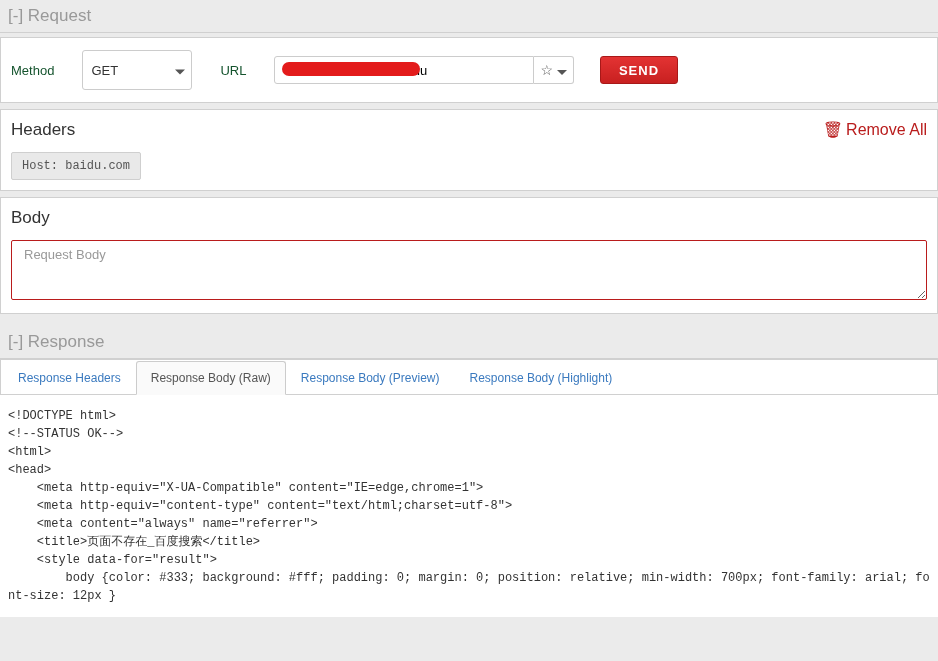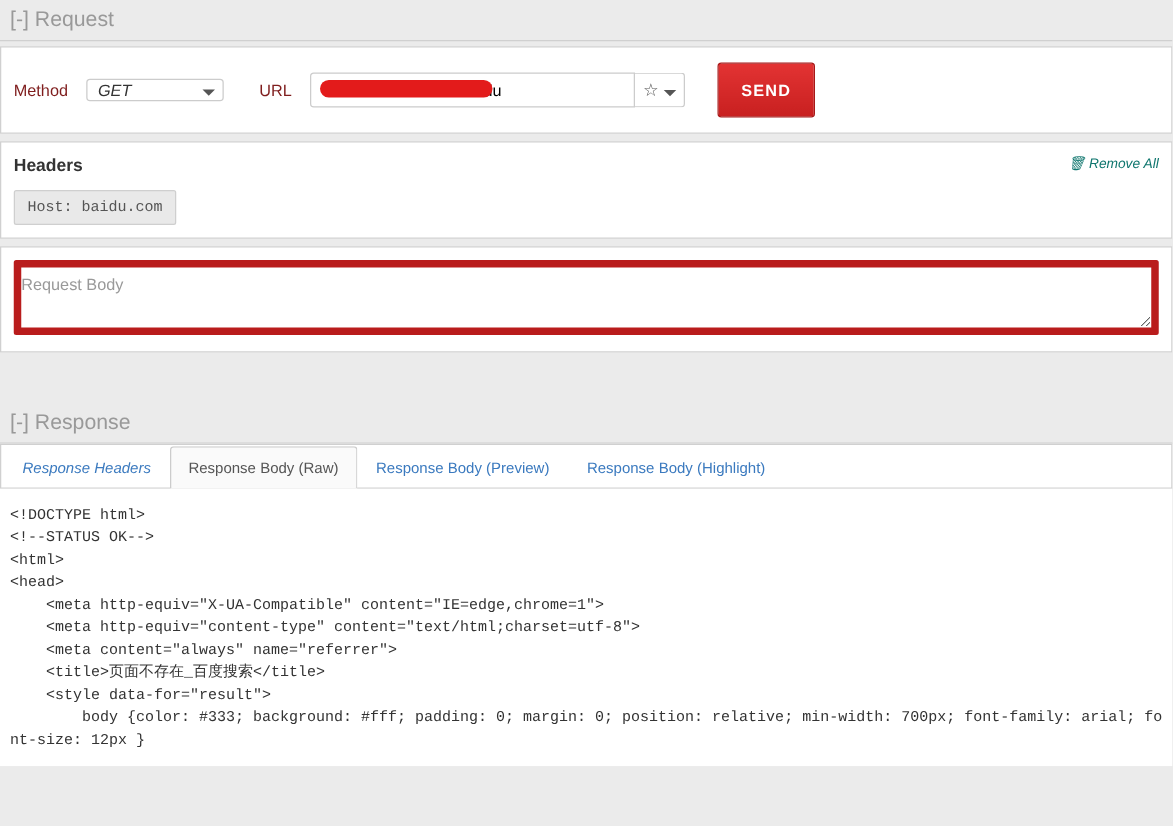--- a/index.html
+++ b/index.html
@@ -20,34 +20,33 @@
       border: 1px solid #d0d0d0;
       margin: 4px 0;
     }
     
     .request-bar {
       display: flex;
       align-items: center;
       padding: 12px 10px;
       gap: 10px;
     }
-    .request-bar label { font-size: 13px; color: #7f1d1d; margin-right: 5px; }
+    .request-bar label { font-size: 13px; color: #14532d; margin-right: 18px; }
     
     .method-select {
       position: relative;
       width: 110px;
-      height: 18px;
+      height: 40px;
       border: 1px solid #ccc;
       border-radius: 3px;
       background: #fff;
       display: flex;
       align-items: center;
       padding: 0 8px;
       cursor: pointer;
-      font-style: italic;
     }
     .method-select .chev {
       position: absolute;
       right: 6px;
       top: 50%;
       transform: translateY(-50%);
     }
     
     .url-wrap {
       position: relative;
@@ -89,85 +88,84 @@
     .send-btn {
       background: #d42a2a;
       background: linear-gradient(#e33333, #c82020);
       border: 1px solid #a81818;
       border-radius: 3px;
       color: #fff;
       font-weight: bold;
       font-size: 13px;
       letter-spacing: 1px;
       padding: 6px 18px;
-      height: 44px;
+      height: 28px;
       cursor: pointer;
       margin-left: 16px;
     }
     
     .sub-panel {
       background: #fff;
       border: 1px solid #d0d0d0;
       margin: 6px 0;
       padding: 10px;
     }
-    .sub-title { font-weight: bold; font-size: 14px; margin-bottom: 12px; }
+    .sub-title { font-weight: normal; font-size: 17px; margin-bottom: 12px; }
     .remove-all {
       float: right;
-      font-size: 11px;
-      color: #0f766e;
-      cursor: pointer;
-      font-style: italic;
+      font-size: 16px;
+      color: #b91c1c;
+      cursor: pointer;
     }
     .remove-all .trash { margin-right: 3px; }
     
     .header-chip {
       display: inline-block;
       background: #e9e9e9;
       border: 1px solid #cfcfcf;
       border-radius: 2px;
       padding: 6px 10px;
       font-size: 12px;
       color: #555;
       cursor: pointer;
       font-family: Liberation Mono, monospace;
     }
     
     .body-textarea {
       width: 100%;
       height: 60px;
-      border: 6px solid #b91c1c;
+      border: 1px solid #b91c1c;
       border-radius: 2px;
-      padding: 6px 0;
+      padding: 6px 12px;
       font-size: 13px;
       font-family: Arial, sans-serif;
       resize: vertical;
       color: #333;
     }
     .body-textarea::placeholder { color: #999; }
     
-    .response-section { margin-top: 40px; }
+    .response-section { margin-top: 12px; }
     
     .tabs {
       display: flex;
       background: #fff;
       border: 1px solid #d0d0d0;
       border-bottom: 1px solid #d0d0d0;
       padding: 0;
     }
     .tab {
       padding: 9px 14px;
       font-size: 12px;
       color: #3b7abf;
       cursor: pointer;
       border: 1px solid transparent;
       border-bottom: none;
       margin: 1px 0 0 0;
     }
-    .tab:first-child{margin-left: 2px; font-style: italic;}
+    .tab:first-child{margin-left: 2px;}
     .tab.active {
       color: #555;
       background: #fafafa;
       border: 1px solid #ccc;
       border-bottom: 1px solid #fafafa;
       border-radius: 3px 3px 0 0;
       margin-bottom: -1px;
       text-align: center;
     }
     
@@ -228,20 +226,21 @@
   <div>
     <span class="remove-all">
       <span class="trash">🗑</span><span>Remove All</span>
     </span>
     <div class="sub-title">Headers</div>
   </div>
   <span class="header-chip">Host: baidu.com</span>
 </div>
 
 <div class="sub-panel">
+  <div class="sub-title">Body</div>
   <textarea class="body-textarea" placeholder="Request Body" style=""></textarea>
 </div>
 
 <div class="response-section">
   <div class="section-header">
     <span class="toggle">[-]</span>
     <span>Response</span>
   </div>
 
   <div class="tabs">

